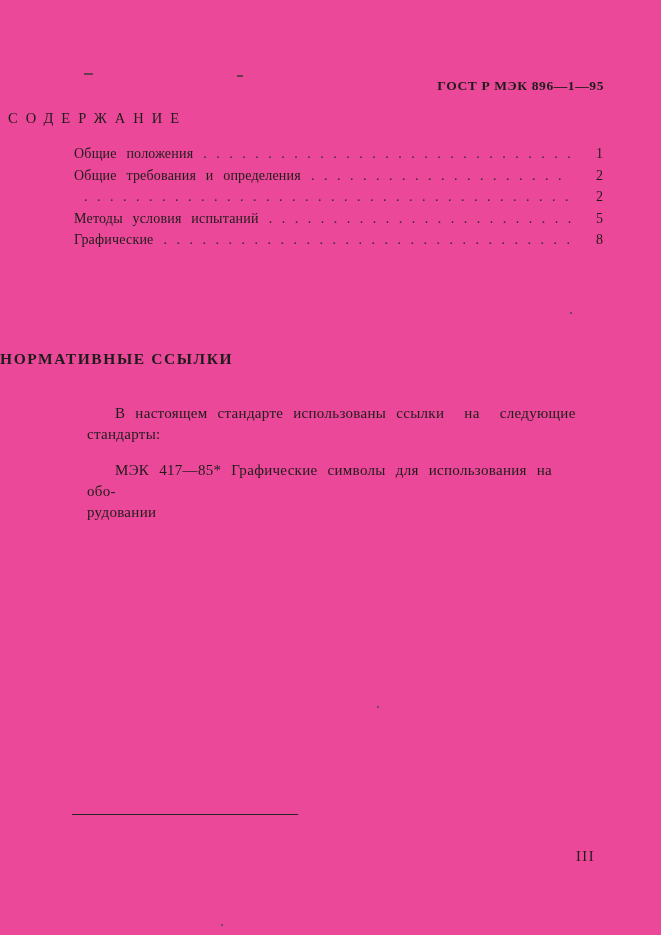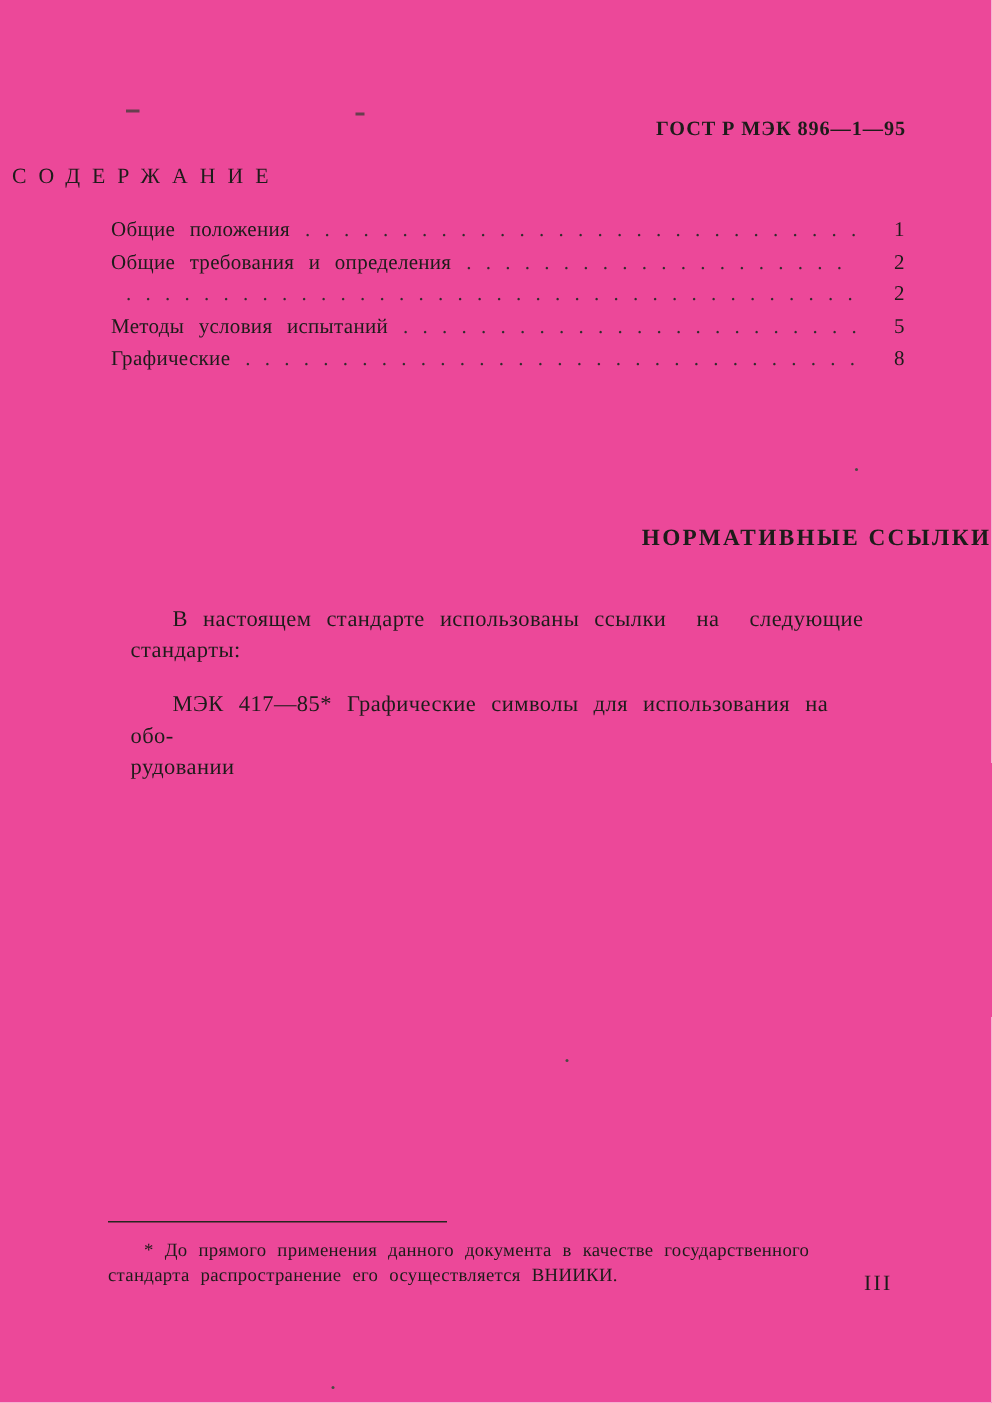--- a/index.html
+++ b/index.html
@@ -70,21 +70,21 @@
     min-width: 24px;
     text-align: right;
   }
 
   
   .section-title {
     position: absolute;
     top: 350px;
     left: 0;
     width: 100%;
-    text-align: right;
+    text-align: left;
     font-size: 15.5px;
     font-weight: bold;
     letter-spacing: 1.6px;
   }
   .body-text {
     position: absolute;
     top: 388px;
     left: 72px;
     right: 58px;
     font-size: 15px;
@@ -182,22 +182,20 @@
   <div class="section-title">НОРМАТИВНЫЕ ССЫЛКИ</div>
 
   <div class="body-text">
     <p class="para">В настоящем стандарте использованы ссылки  на  следующие
 стандарты:</p>
     <p class="para">МЭК 417—85* Графические символы для использования на обо-
 рудовании</p>
   </div>
 
   <hr class="footnote-rule">
-  <p class="footnote">* До прямого применения данного документа в качестве государственного
-стандарта распространение его осуществляется ВНИИКИ.</p>
 
   <div class="page-number">III</div>
 
   <div class="scan-dash" style="left:84px; top:73px; width:9px;"></div>
   <div class="scan-dash" style="left:237px; top:75px; width:6px;"></div>
   <div class="speck" style="left:570px; top:312px;"></div>
   <div class="speck" style="left:377px; top:706px;"></div>
   <div class="speck" style="left:221px; top:924px;"></div>
 
 </div>

